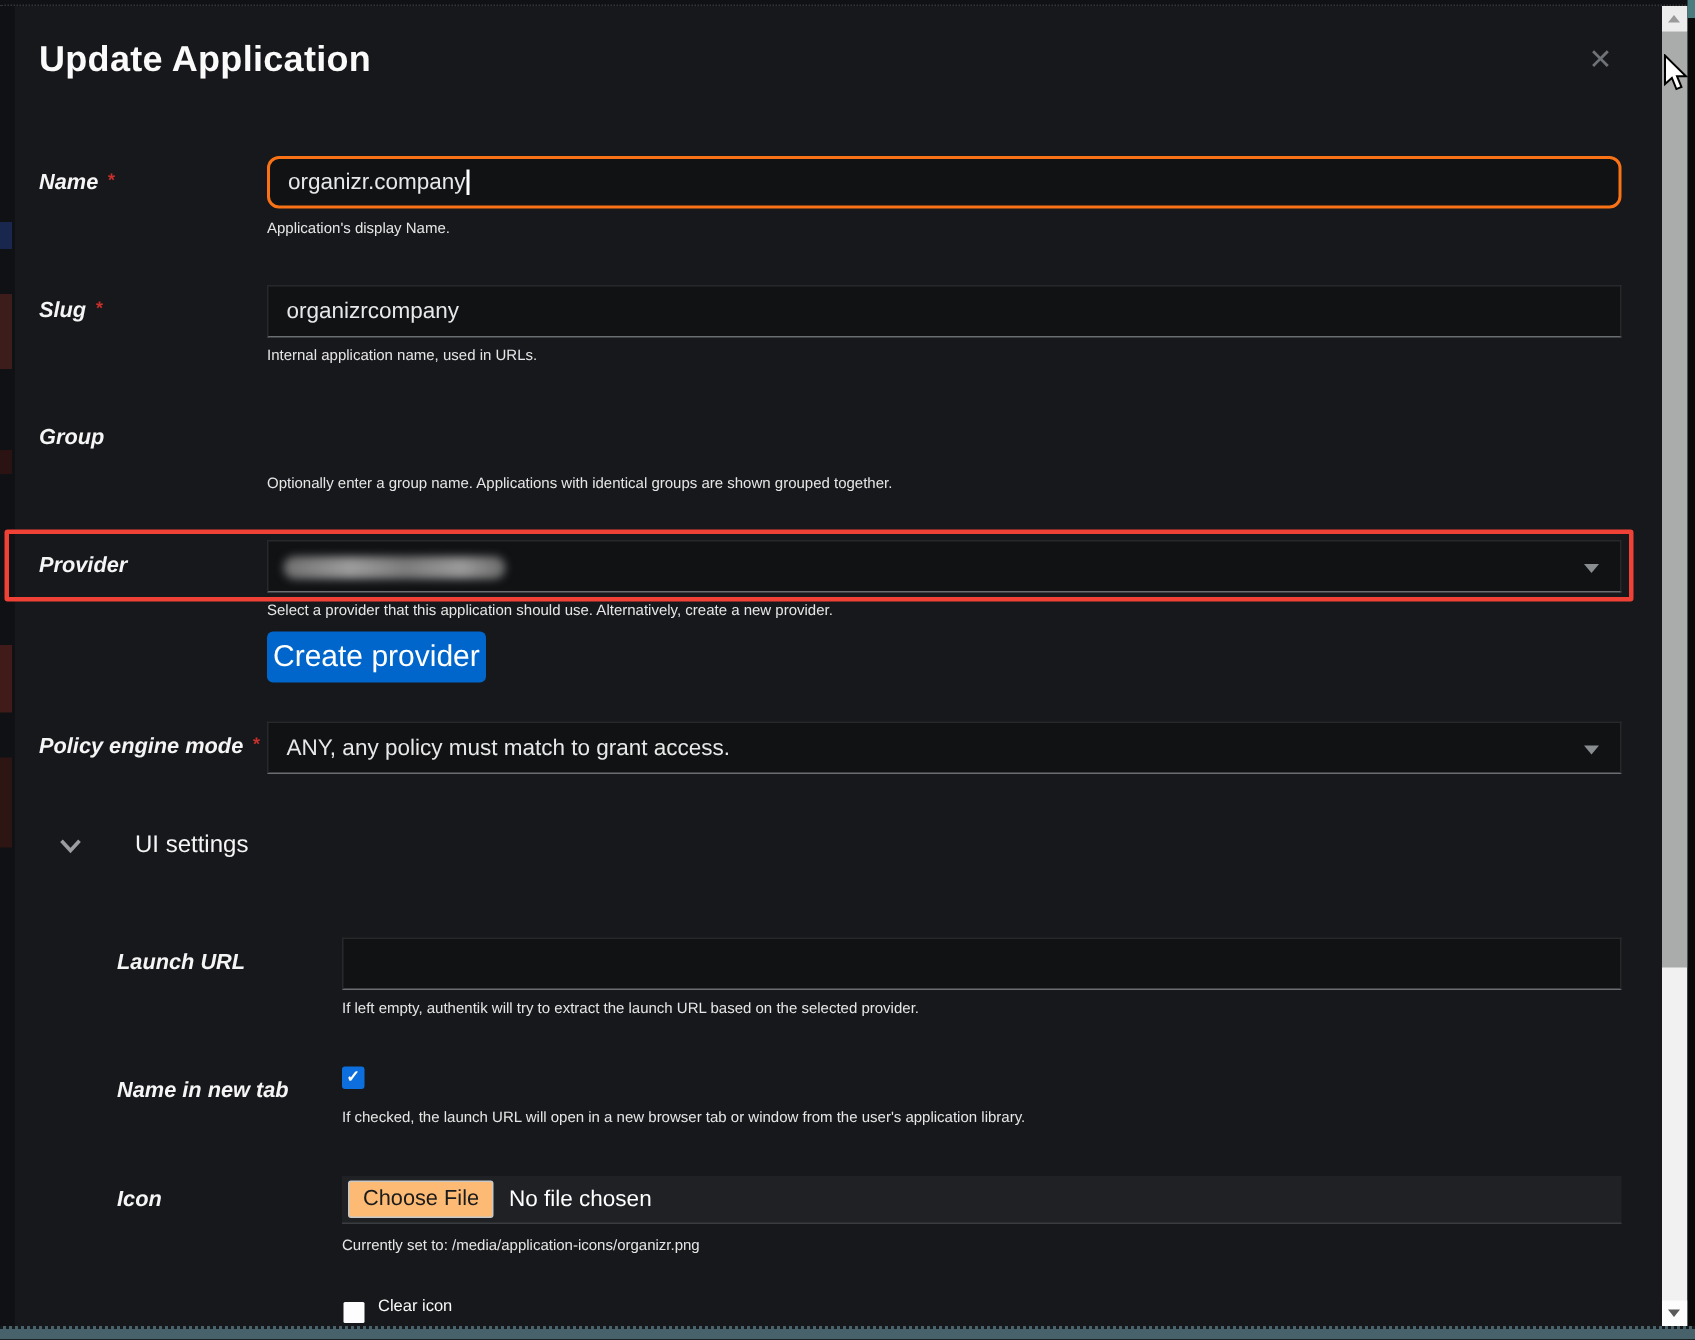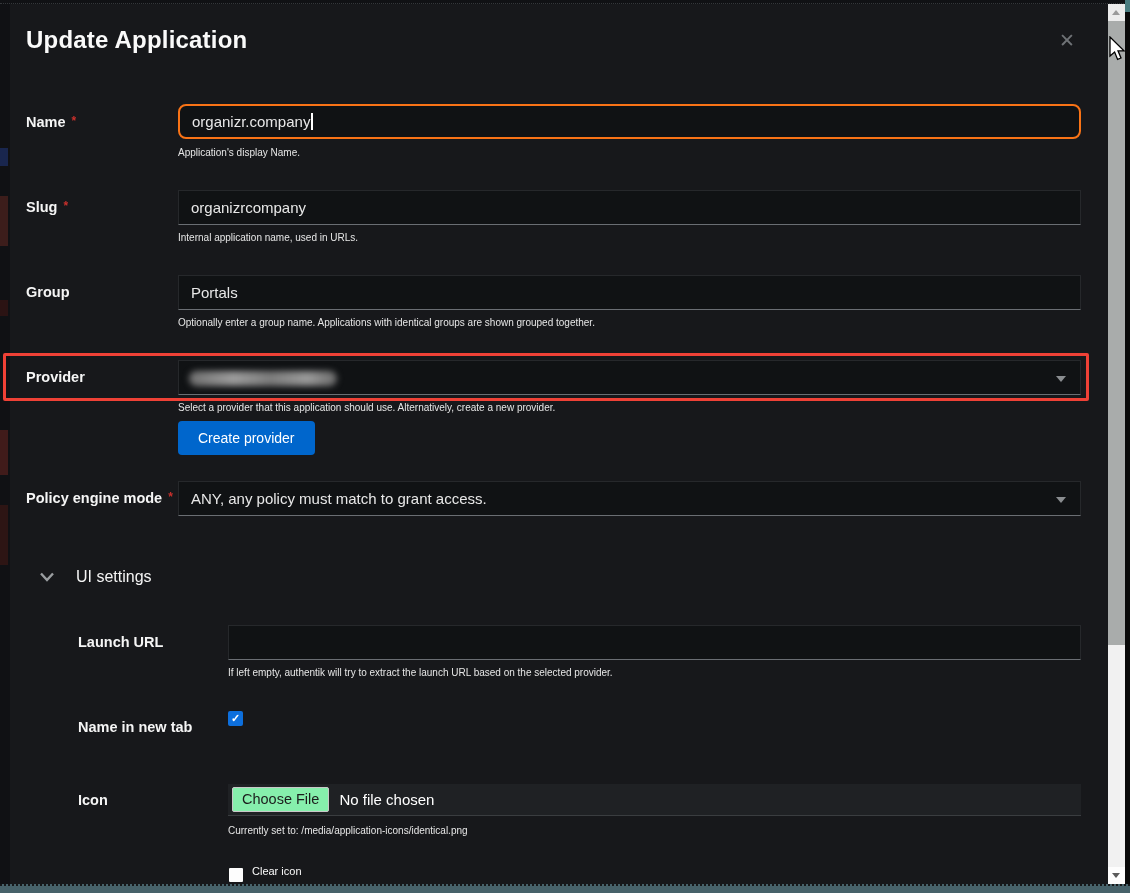--- a/index.html
+++ b/index.html
@@ -15,21 +15,21 @@
   #modal-bg { position:absolute; left:10px; top:4px; width:1098px; height:880px;
               background:#17181b; }
 
   .page-title { position:absolute; left:26px; top:26px; font-size:24px; font-weight:600;
                 color:#fafafa; letter-spacing:.2px; }
   .close-btn { position:absolute; left:1054px; top:28px; width:26px; height:26px;
                color:#6f7276; font-size:19px; line-height:26px; text-align:center;
                cursor:pointer; }
 
   .field-label { position:absolute; left:26px; font-size:14.5px; font-weight:700;
-                 color:#f5f5f5; }
+                 color:#f5f5f5;font-style:italic; }
   .field-label.indent { left:78px; }
   .req { color:#c9302c; font-size:12px; margin-left:6px; position:relative; top:-2px; }
   .help { position:absolute; left:178px; font-size:10px; color:#e6e6e6; }
   .help.indent { left:228px; }
 
   .input, .select {
     position:absolute; left:178px; width:903px; height:35px;
     background:#101214; border:1px solid #26282b; border-bottom:1px solid #6a6e73;
     color:#e8e8e8; font-size:15px; padding:8px 12px 0; white-space:nowrap; overflow:hidden;
   }
@@ -40,41 +40,41 @@
   .caret-down { position:absolute; right:14px; top:15px; width:0; height:0;
                 border-left:5px solid transparent; border-right:5px solid transparent;
                 border-top:6px solid #8a8d90; }
   .redacted { position:absolute; left:10px; top:10px; width:148px; height:15px;
               border-radius:8px; filter:blur(3px);
               background:linear-gradient(90deg,#6f6f6f,#9c9c9c 30%,#7c7c7c 55%,#9a9a9a 80%,#6a6a6a); }
 
   #provider-annotation { position:absolute; left:3px; top:353px; width:1086px; height:48px;
                          border:3px solid #ef4136; border-radius:2px; pointer-events:none; }
 
-  .btn-primary { position:absolute; left:178px; top:421px; height:34px; padding:0 20px;
+  .btn-primary { position:absolute; left:178px; top:421px; height:34px; padding:0 4px;
                  background:#0066cc; color:#ffffff; border:none; border-radius:4px;
-                 font-size:14px; font-family:"Liberation Sans", sans-serif; cursor:pointer;text-align:center; }
-
-  .section-toggle { position:absolute; left:40px; top:568px; display:flex; gap:22px;
+                 font-size:20px; font-family:"Liberation Sans", sans-serif; cursor:pointer;text-align:center; }
+
+  .section-toggle { position:absolute; left:40px; top:555px; display:flex; gap:36px;
                     align-items:center; cursor:pointer; }
   .section-label { font-size:16px; color:#f5f5f5; }
 
   .checkbox { position:absolute; border-radius:2px; }
   .checkbox.checked { left:228px; top:711px; width:15px; height:15px; background:#0d6fdd;
                       color:#fff; font-size:11px; line-height:15px; text-align:center;
                       font-weight:700; }
   .checkbox.unchecked { left:229px; top:868px; width:14px; height:14px; background:#fdfdfd;
                         border-radius:1px; }
   .clear-label { position:absolute; left:252px; top:865px; font-size:11px; font-weight:500;
                  color:#fafafa; }
 
   .file-row { position:absolute; left:228px; top:784px; width:853px; height:32px;
               background:#1f2124; border-bottom:1px solid #3a3d40; display:flex;
               align-items:center; }
-  .file-btn { background:#86efac; color:#1b1b1b; font-size:14.5px; padding:3px 9px 4px;
+  .file-btn { background:#fdba74; color:#1b1b1b; font-size:14.5px; padding:3px 9px 4px;
               border:1px solid #c8c8c8; border-radius:2px; margin-left:4px; cursor:pointer; }
   .file-status { color:#ffffff; font-size:15px; margin-left:10px; }
 
   
   #scrollbar { position:absolute; left:1108px; top:4px; width:17px; height:880px;
                background:#f1f1f1; }
   .sb-btn { position:absolute; left:0; width:17px; height:17px; background:#ececec; }
   .sb-btn.up { top:0; }
   .sb-btn.down { bottom:0; background:#fdfdfd; }
   .tri-up { position:absolute; left:4px; top:6px; width:0; height:0;
@@ -126,23 +126,20 @@
     <span>Slug</span><span class="req">*</span>
   </div>
   <div class="input" style="top:190px;" role="textbox">
     <span>organizrcompany</span>
   </div>
   <div class="help" style="top:232px;">Internal application name, used in URLs.</div>
 
   <div class="field-label" style="top:284px;">
     <span>Group</span>
   </div>
-  <div class="input" style="top:275px;" role="textbox">
-    <span>Portals</span>
-  </div>
   <div class="help" style="top:317px;">Optionally enter a group name. Applications with identical groups are shown grouped together.</div>
 
   <div class="field-label" style="top:369px;">
     <span>Provider</span>
   </div>
   <div class="select" style="top:360px;" role="combobox">
     <span class="redacted"></span>
     <span class="caret-down"></span>
   </div>
   <div id="provider-annotation"></div>
@@ -171,29 +168,30 @@
     <span></span>
   </div>
   <div class="help indent" style="top:667px;">If left empty, authentik will try to extract the launch URL based on the selected provider.</div>
 
   <div class="field-label indent" style="top:719px;">
     <span>Name in new tab</span>
   </div>
   <div class="checkbox checked" role="checkbox" aria-checked="true">
     <span>✓</span>
   </div>
+  <div class="help indent" style="top:740px;">If checked, the launch URL will open in a new browser tab or window from the user's application library.</div>
 
   <div class="field-label indent" style="top:792px;">
     <span>Icon</span>
   </div>
   <div class="file-row">
     <span class="file-btn">Choose File</span>
     <span class="file-status">No file chosen</span>
   </div>
-  <div class="help indent" style="top:825px;">Currently set to: /media/application-icons/identical.png</div>
+  <div class="help indent" style="top:825px;">Currently set to: /media/application-icons/organizr.png</div>
 
   <div class="checkbox unchecked" role="checkbox" aria-checked="false"></div>
   <div class="clear-label">Clear icon</div>
 
   <div id="scrollbar">
     <div class="sb-btn up">
       <span class="tri-up"></span>
     </div>
     <div class="sb-thumb"></div>
     <div class="sb-btn down">

